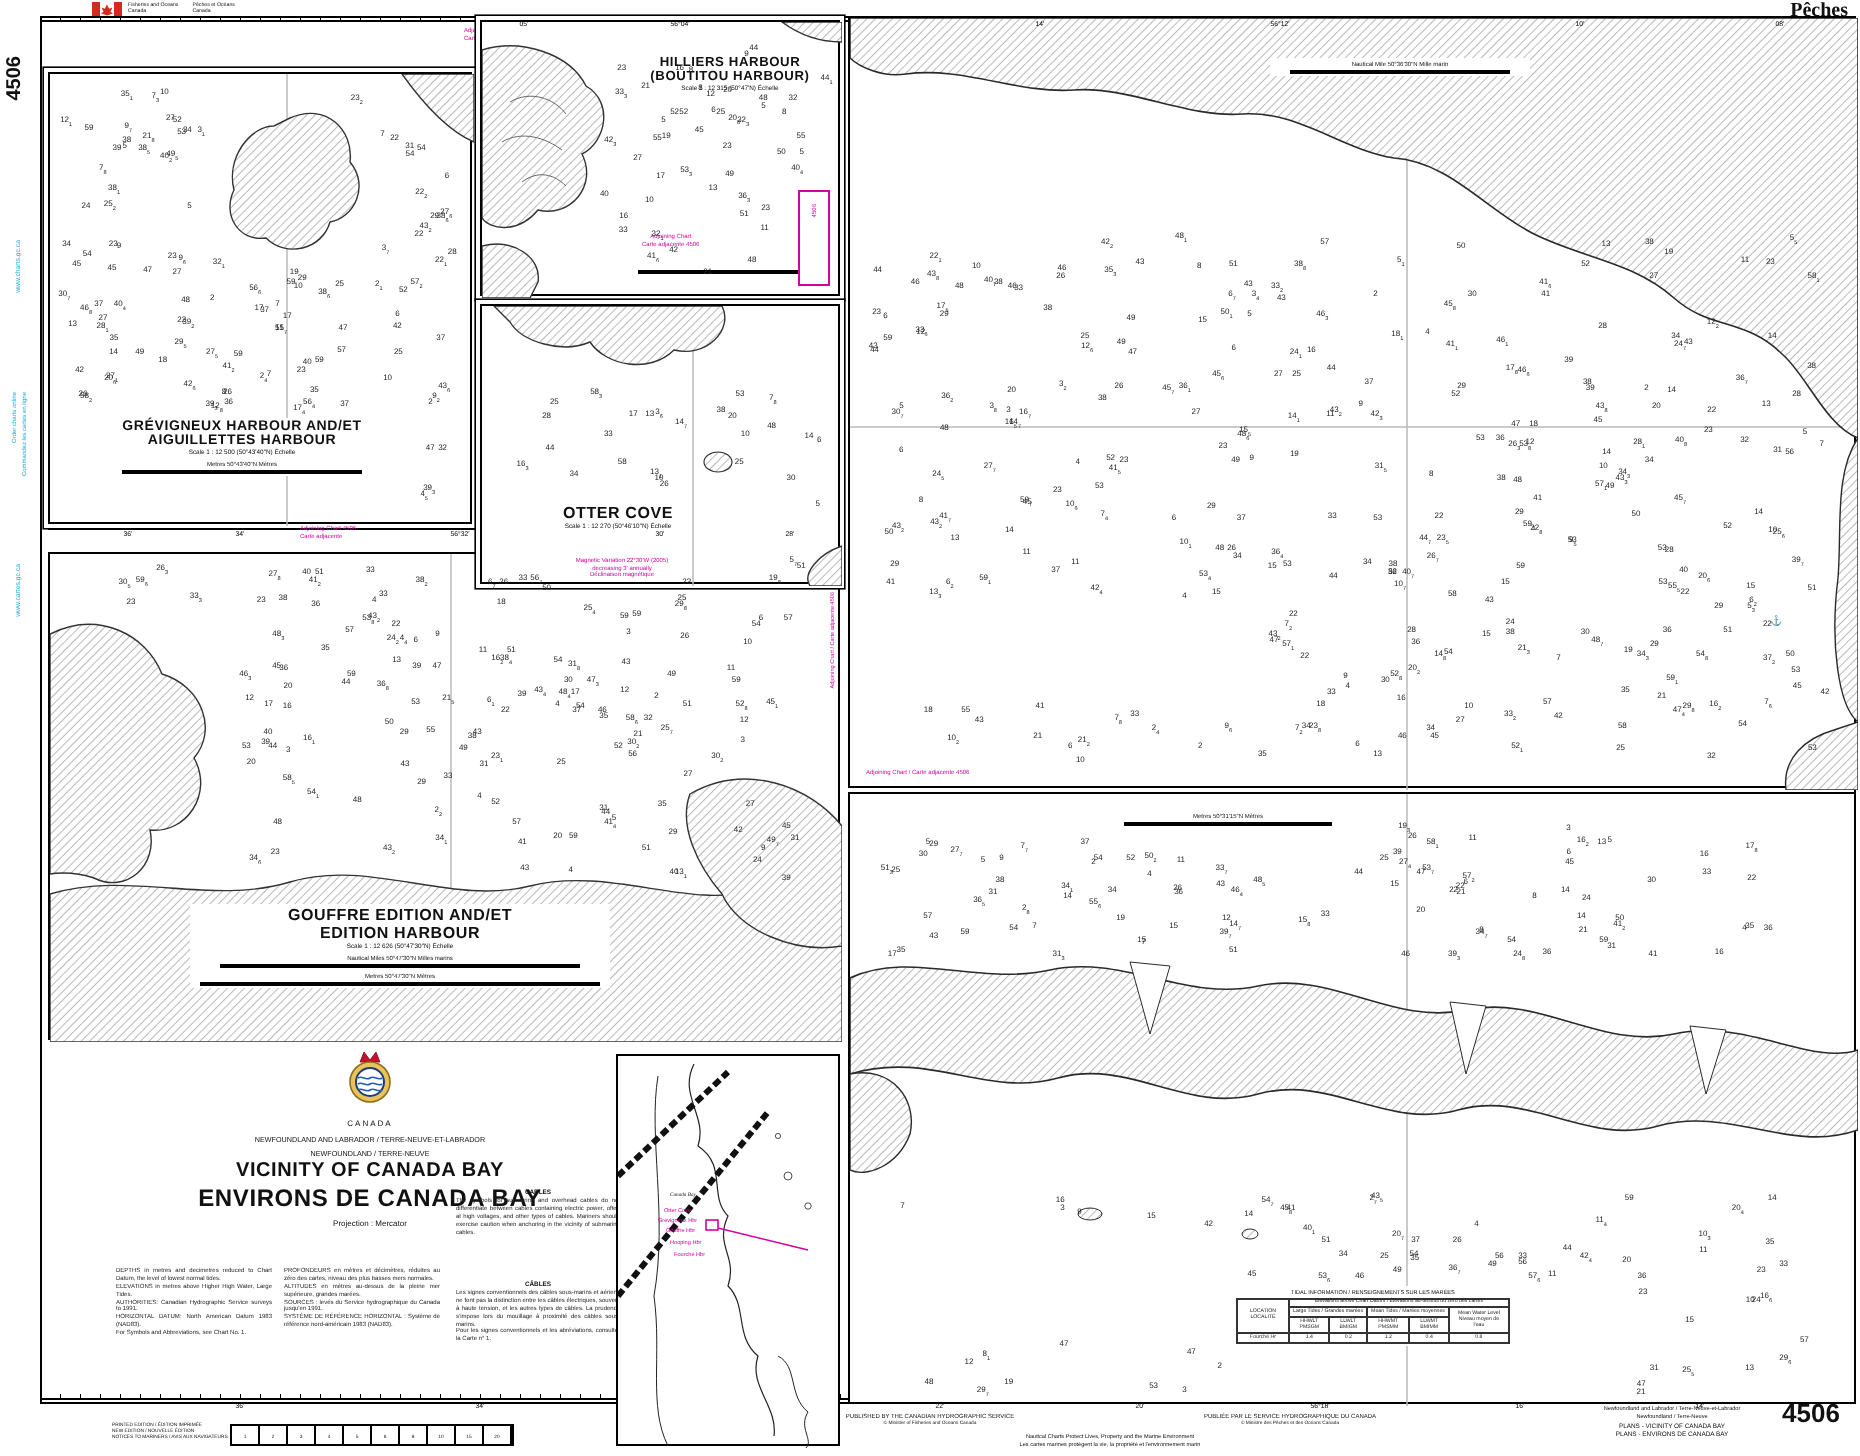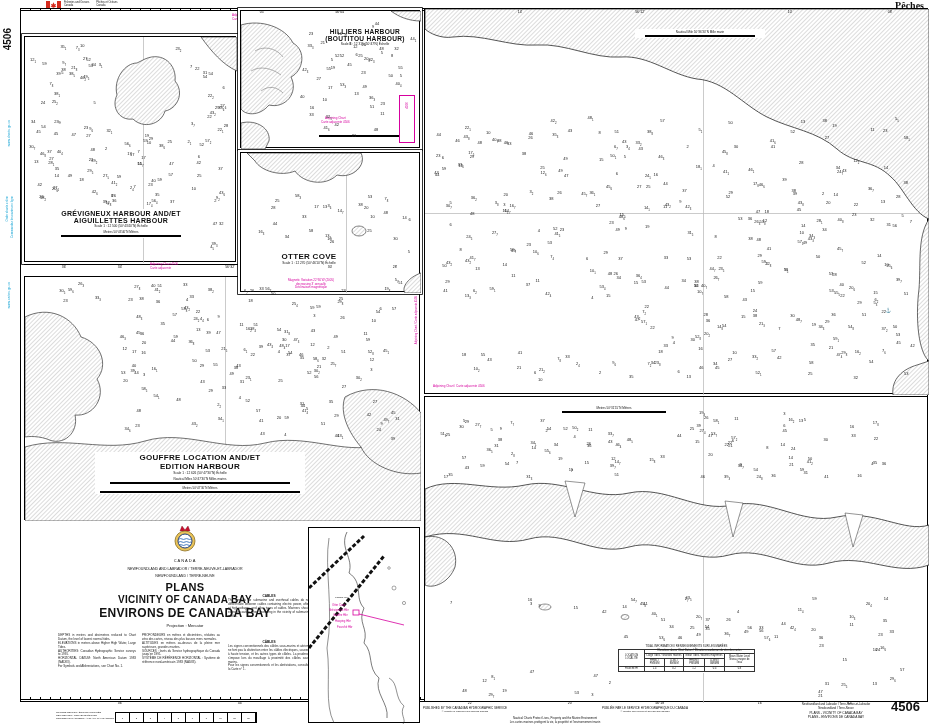--- a/index.html
+++ b/index.html
@@ -147,21 +147,21 @@
   <div class="tblock" style="left:8px;top:98px;width:120px;background:transparent">
     <div class="ttl" style="font-size:8px">OTTER COVE</div>
     <div class="scaletxt">Scale 1 : 12 270 (50°46'10"N) Échelle</div>
   </div>
   <div class="abs mag magline" style="left:20px;top:122px;text-align:center;width:100px">
     <span>Magnetic Variation 22°30'W (2005)</span><br><span>decreasing 3' annually</span><br><span>Déclinaison magnétique</span>
   </div>
 </div>
 
 <div class="tblock" style="left:95px;top:452px;width:210px">
-  <div class="ttl" style="font-size:8px">GOUFFRE LOCATION AND/ET</div>
+  <div class="ttl" style="font-size:8px">GOUFFRE EDITION AND/ET</div>
   <div class="ttl" style="font-size:8px">EDITION HARBOUR</div>
   <div class="scaletxt">Scale 1 : 12 626 (50°47'30"N) Échelle</div>
   <div class="sbarlbl" style="margin-top:2px">Nautical Miles   50°47'30"N   Milles marins</div>
   <div class="sbar" style="width:180px;margin:0 auto"></div>
   <div class="sbarlbl" style="margin-top:2.5px">Metres   50°47'30"N   Mètres</div>
   <div class="sbar" style="width:200px;margin:0 auto"></div>
 </div>
 
 <div class="abs mag magline" style="left:150px;top:263px"><span>Adjoining Chart</span>  <span>4506</span><br><span>Carte adjacente</span></div>
 <div class="vtext mag" style="left:414px;top:296px;font-size:2.8px">Adjoining Chart / Carte adjacente 4506</div>
@@ -252,21 +252,20 @@
     <polygon points="8,7 10,2 13,6 16,2 18,7" fill="#c8102e" stroke="#7a0c1d" stroke-width=".4"></polygon>
     <circle cx="13" cy="17" r="10" fill="#e9c35a" stroke="#8a6d1f" stroke-width=".8"></circle>
     <circle cx="13" cy="17" r="7" fill="#fff" stroke="#1f3d7a" stroke-width="1"></circle>
     <path d="M7,15 C9,13.5 11,16.5 13,15 C15,13.5 17,16.5 19,15" fill="none" stroke="#1f5fae" stroke-width=".8"></path>
     <path d="M7,18 C9,16.5 11,19.5 13,18 C15,16.5 17,19.5 19,18" fill="none" stroke="#1f5fae" stroke-width=".8"></path>
     <path d="M7,21 C9,19.5 11,22.5 13,21 C15,19.5 17,22.5 19,21" fill="none" stroke="#1f5fae" stroke-width=".8"></path>
   </svg>
   <div style="font-size:4px;letter-spacing:1px">CANADA</div>
   <div style="font-size:3.6px;margin-top:4px">NEWFOUNDLAND AND LABRADOR / TERRE-NEUVE-ET-LABRADOR</div>
   <div style="font-size:3.6px;margin-top:3px">NEWFOUNDLAND / TERRE-NEUVE</div>
-  <div class="ttl" style="font-size:11px;margin-top:3px">PLANS</div>
   <div class="ttl" style="font-size:10px;margin-top:1px">VICINITY OF CANADA BAY</div>
   <div class="ttl" style="font-size:12px;margin-top:1px">ENVIRONS DE CANADA BAY</div>
   <div style="font-size:4px;margin-top:3px">Projection : Mercator</div>
 </div>
 
 <div class="abs" style="left:228px;top:594px;width:82px">
   <div class="noteh">CABLES</div>
   <div class="notes">The symbols for submarine and overhead cables do not differentiate between cables containing electric power, often at high voltages, and other types of cables. Mariners should exercise caution when anchoring in the vicinity of submarine cables.</div>
 </div>
 

